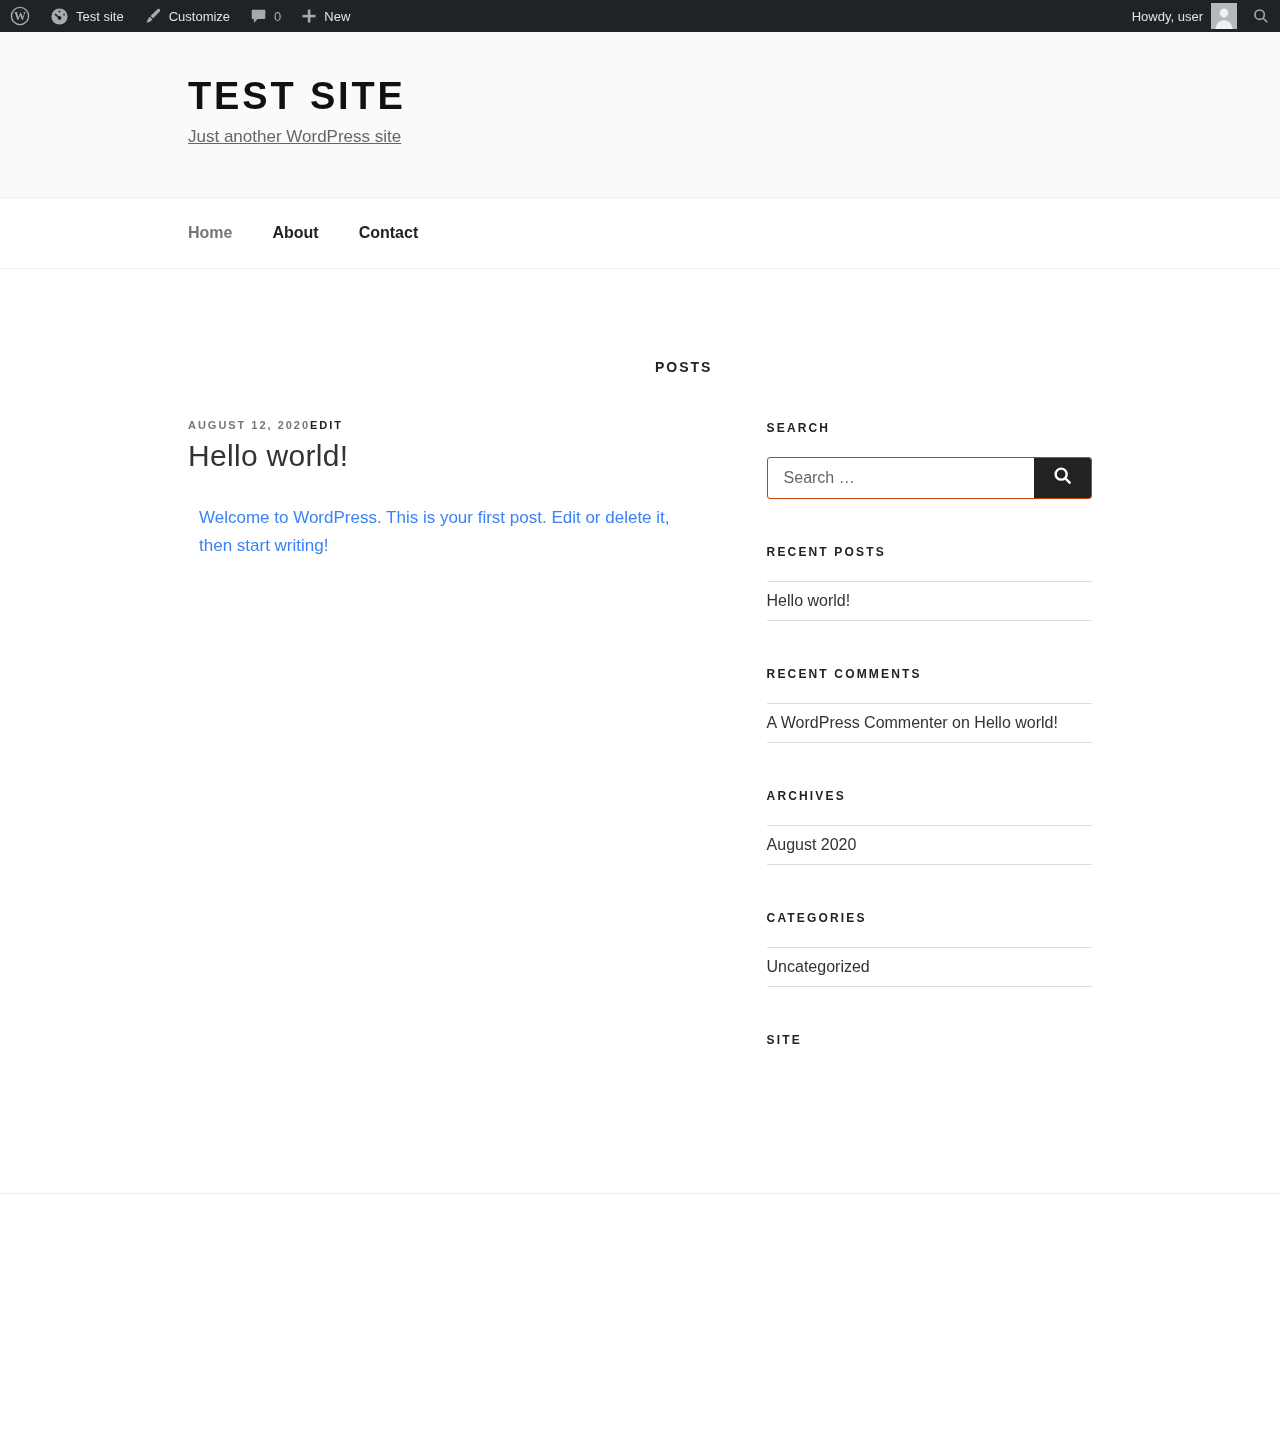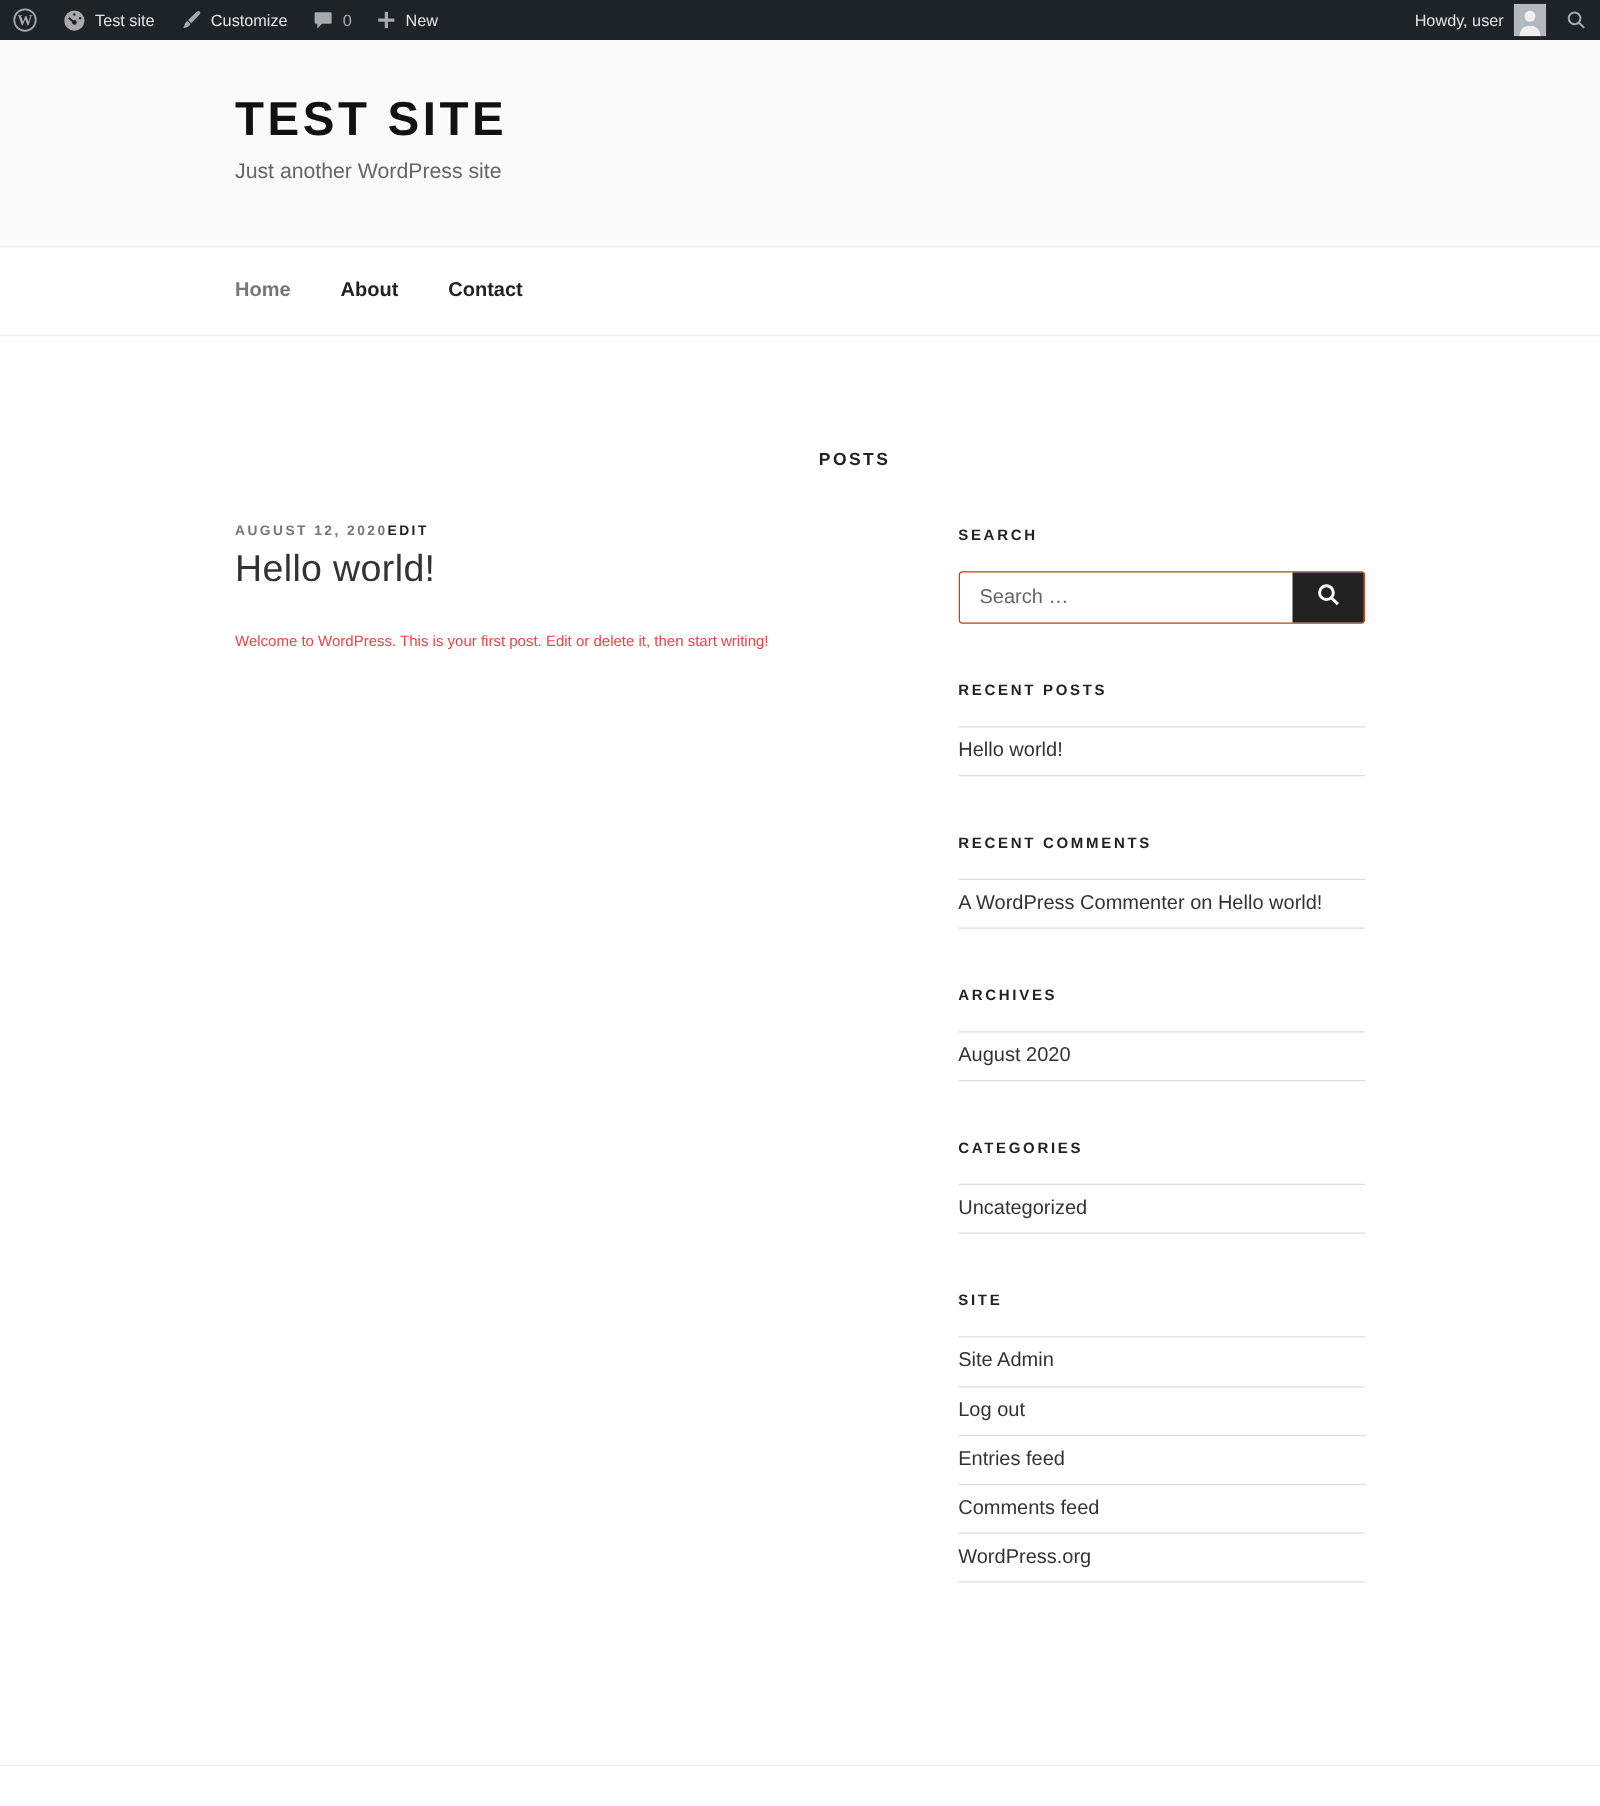--- a/index.html
+++ b/index.html
@@ -34,21 +34,21 @@
   .ab-icon { display: inline-flex; align-items: center; }
 
   
   .site-header { background: #fafafa; }
   .wrap { max-width: 1000px; margin: 0 auto; padding: 0 48px; }
   .site-branding { padding: 42px 0 50px; }
   .site-title {
     margin: 0; font-size: 38px; font-weight: 800;
     letter-spacing: 0.075em; color: #111; line-height: 1.2; cursor: pointer;
   }
-  .site-description { margin: 7px 0 0; font-size: 17px; color: #666; }
+  .site-description { margin: 7px 0 0; font-size: 17px; color: #666; text-decoration: underline; }
 
   
   .main-nav { background: #fff; border-top: 1px solid #eee; border-bottom: 1px solid #eee; }
   .main-nav .wrap { display: flex; }
   .nav-link {
     display: block; padding: 24px 20px 24px 20px;
     font-size: 16px; font-weight: 700; color: #222; line-height: 22px; cursor: pointer;
   }
   .nav-link:first-child { padding-left: 0; }
   .nav-link.current { color: #767676; }
@@ -63,21 +63,21 @@
     letter-spacing: 0.14em; color: #222; text-align: right;
   }
   .entry-meta { display: flex; margin-bottom: 6px; font-size: 11px; font-weight: 700; letter-spacing: 0.18em; }
   .entry-date { color: #767676; cursor: pointer; }
   .edit-link { color: #222; cursor: pointer; }
   .entry-title {
     margin: 0 0 30px; font-size: 30px; font-weight: 300;
     color: #333; letter-spacing: 0.01em; line-height: 1.25;
   }
   .entry-title a { color: #333; cursor: pointer; }
-  .entry-body { font-size: 12px; line-height: 1.66; color: #ef4444; max-width: 500px; margin: 0; }
+  .entry-body { font-size: 17px; line-height: 1.66; color: #3b82f6; max-width: 500px; margin: 11px; }
 
   
   .widget { margin-bottom: 46px; }
   .widget-title {
     margin: 0 0 22px; font-size: 12px; font-weight: 800;
     letter-spacing: 0.18em; color: #222;
   }
   .widget ul { list-style: none; margin: 0; padding: 0; border-top: 1px solid #ddd; }
   .widget li { padding: 9px 0 10px; border-bottom: 1px solid #ddd; font-size: 16px; line-height: 1.2; }
   .widget li a { color: #333; cursor: pointer; }
@@ -247,27 +247,20 @@
 
       <section class="widget">
         <h4 class="widget-title">CATEGORIES</h4>
         <ul>
           <li><a>Uncategorized</a></li>
         </ul>
       </section>
 
       <section class="widget">
         <h4 class="widget-title">SITE</h4>
-        <ul>
-          <li><a>Site Admin</a></li>
-          <li><a>Log out</a></li>
-          <li><a>Entries feed</a></li>
-          <li><a>Comments feed</a></li>
-          <li><a>WordPress.org</a></li>
-        </ul>
       </section>
 
     </aside>
   </div>
 </div>
 
 <footer class="site-footer">
   <div class="wrap">
     
   </div>

